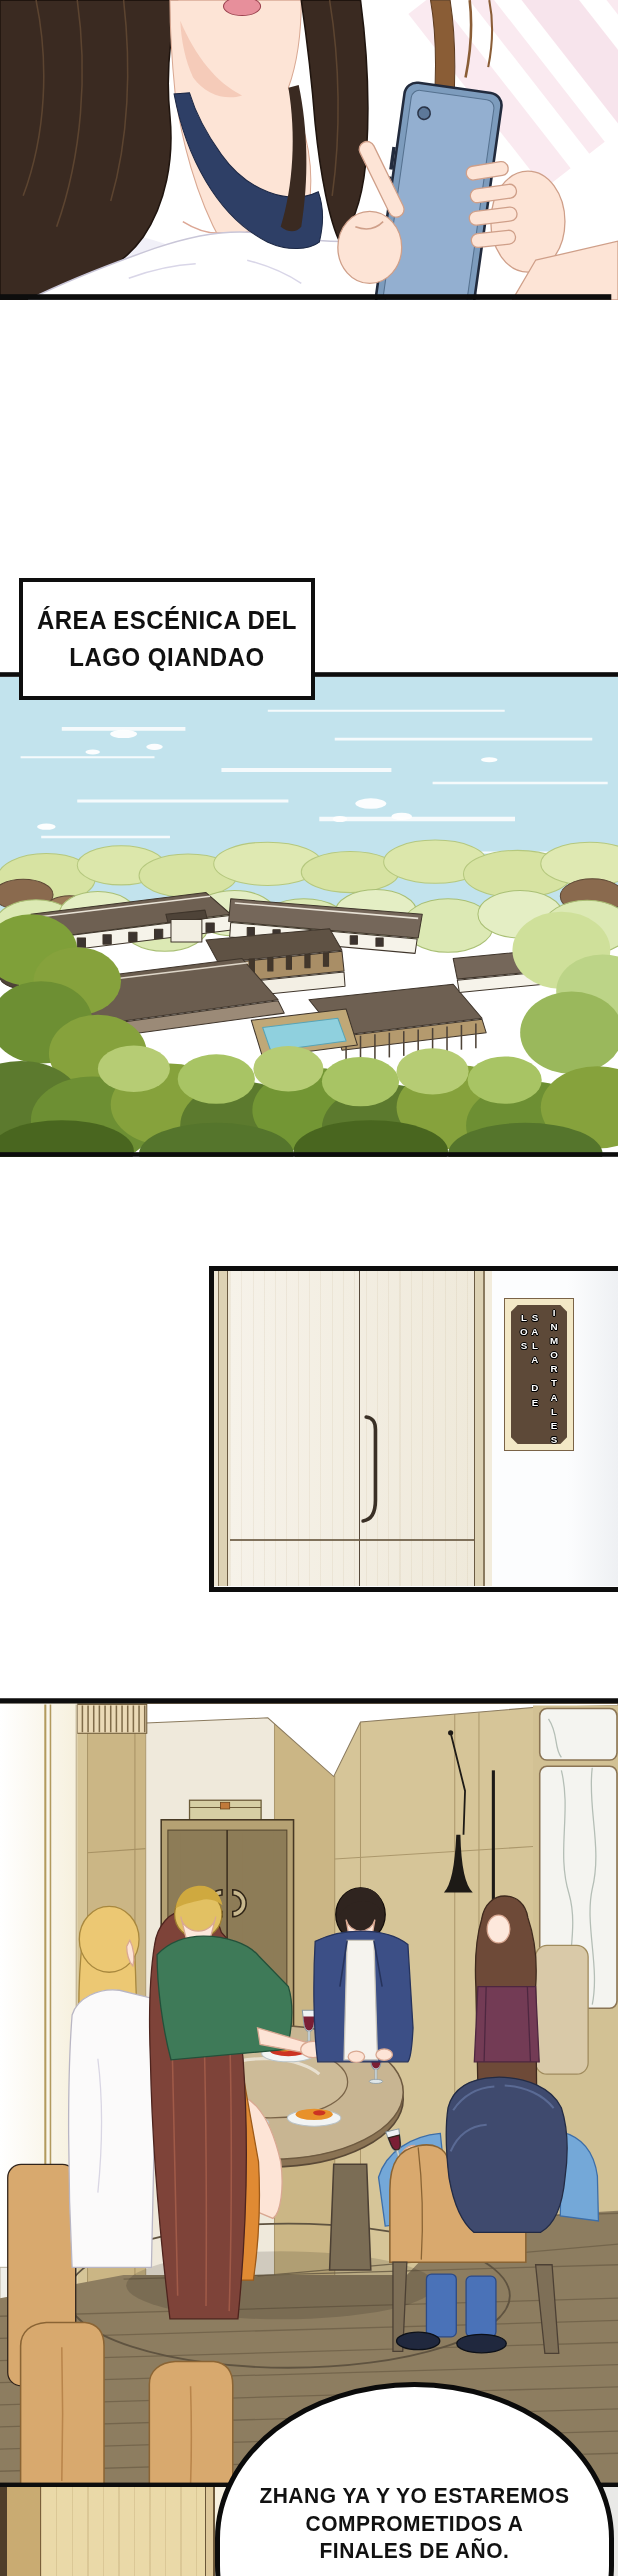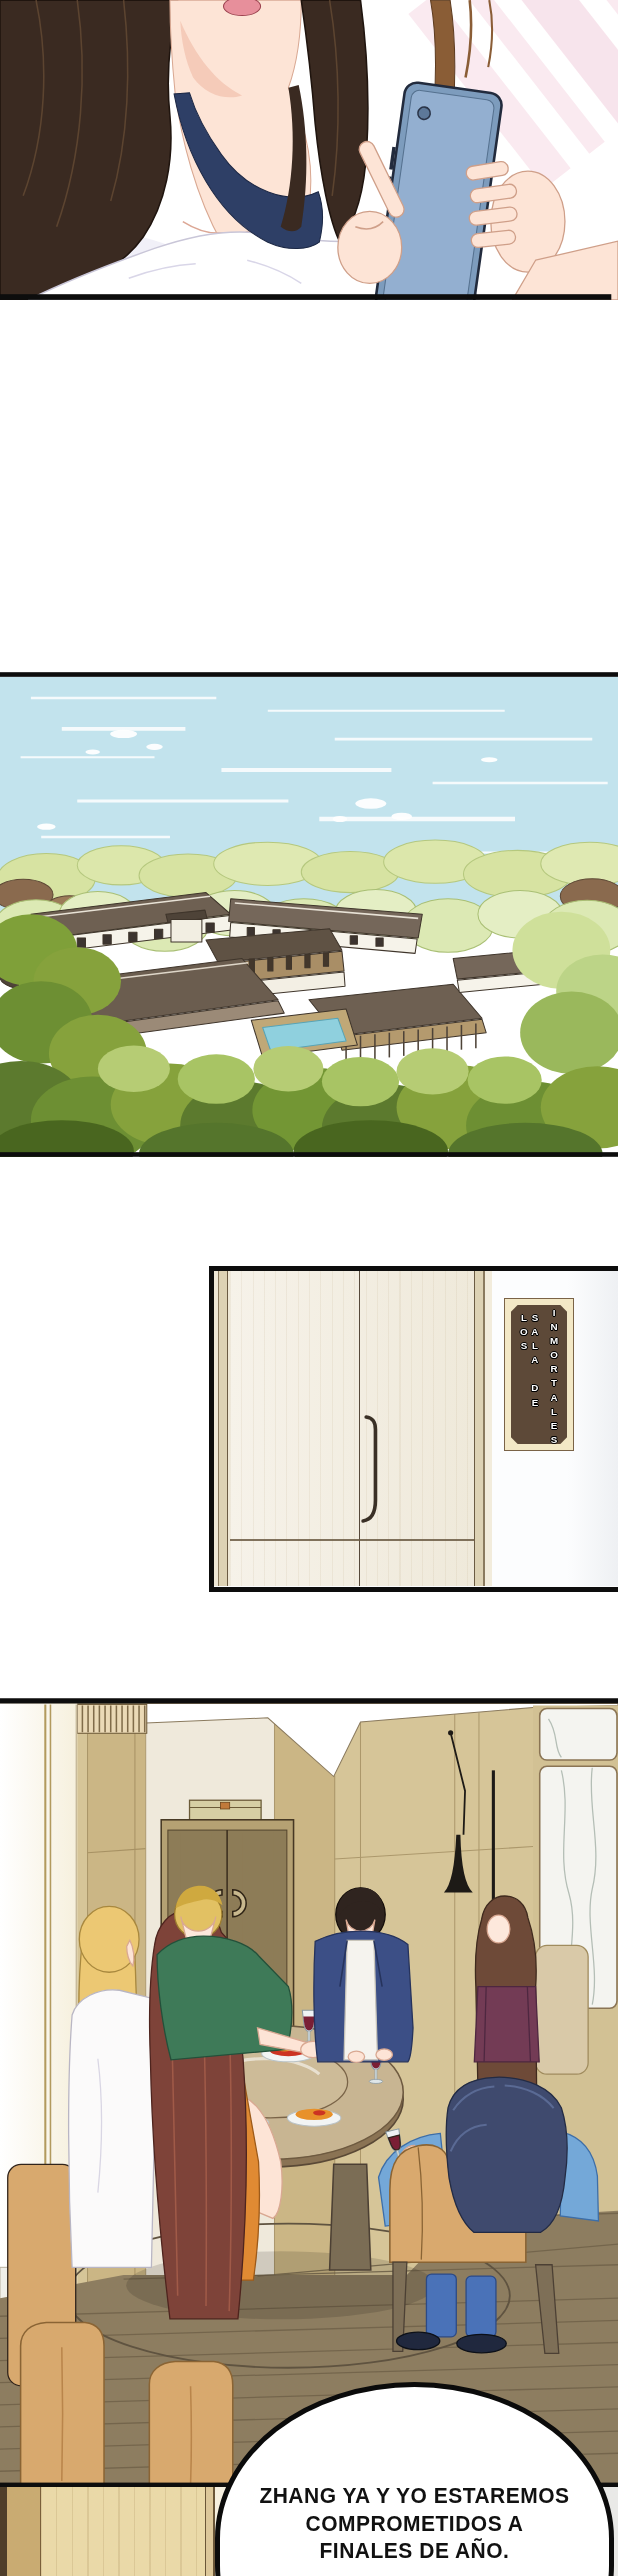--- a/index.html
+++ b/index.html
@@ -277,20 +277,24 @@
         <ellipse cx="120" cy="930" rx="140" ry="60" fill="#49661f"></ellipse>
           <ellipse cx="420" cy="935" rx="150" ry="60" fill="#55752c"></ellipse>
         <ellipse cx="720" cy="930" rx="150" ry="60" fill="#49661f"></ellipse>
           <ellipse cx="1020" cy="935" rx="150" ry="60" fill="#55752c"></ellipse>
       </g>
       <rect x="0" y="0" width="1200" height="9" fill="#0d0d0d"></rect>
       <rect x="0" y="932" width="1200" height="9" fill="#0d0d0d"></rect>
     </svg>
   </div>
 
+  <div class="panel caption-box">
+    <div class="caption-text">ÁREA ESCÉNICA DEL
+LAGO QIANDAO</div>
+  </div>
 
   <div class="panel panel-door">
     <div class="door-inner">
       <div class="door-frame-left"></div>
       <div class="door-leaves">
         <div class="door-seam"></div>
         <div class="door-hseam"></div>
       </div>
       <div class="door-frame-right"></div>
       <div class="door-wall-right"></div>

